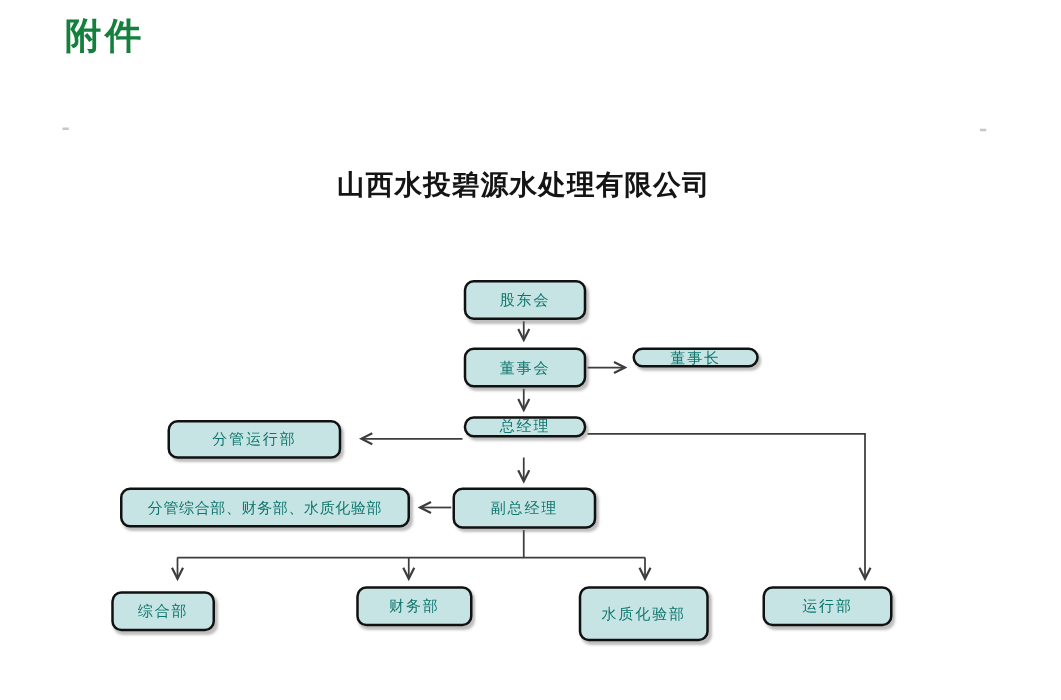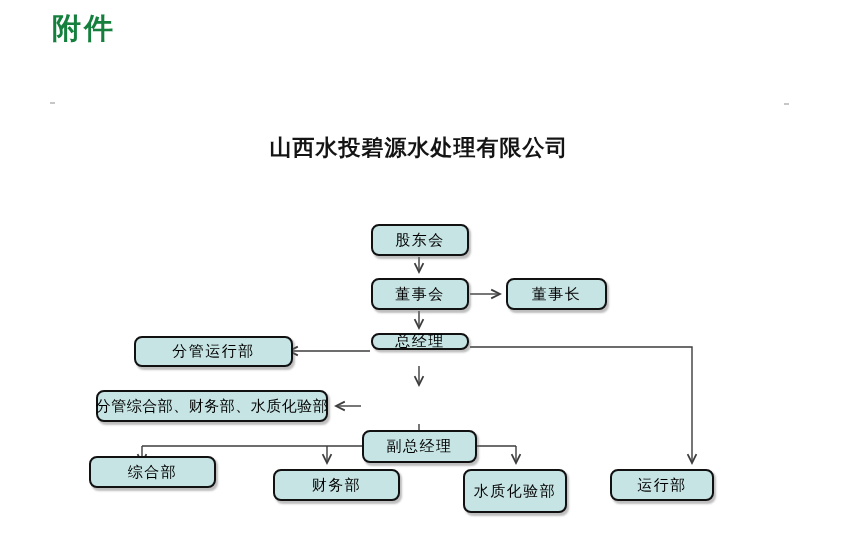--- a/index.html
+++ b/index.html
@@ -31,34 +31,34 @@
     position:absolute;left:0;top:0;width:849px;height:560px;
     pointer-events:none;
   }
   .org-box{
     position:absolute;
     box-sizing:border-box;
     background:#c7e4e4;
     border:2.2px solid #111111;
     border-radius:8px;
     display:flex;align-items:center;justify-content:center;
-    font-size:15px;color:#000000;letter-spacing:1.5px;
+    font-size:12px;color:#0f766e;letter-spacing:1.5px;
     box-shadow:2px 2.5px 2px rgba(110,110,110,.45);
     white-space:nowrap;
   }
   .org-box.wide{letter-spacing:.5px;}
   #box-shareholders      {left:371px;top:224px;width:98px;height:32px;}
   #box-board             {left:371px;top:278px;width:98px;height:32px;}
-  #box-chairman          {left:506px;top:278px;width:101px;height:32px;}
+  #box-chairman          {left:506px;top:278px;width:101px;height:16px;}
   #box-general-manager   {left:371px;top:333px;width:98px;height:17px;}
-  #box-ops-oversight     {left:134px;top:336px;width:159px;height:31px;text-align:right;}
-  #box-deputy-gm         {left:362px;top:390px;width:115px;height:33px;margin-top:40px;}
+  #box-ops-oversight     {left:134px;top:336px;width:139px;height:31px;text-align:right;}
+  #box-deputy-gm         {left:362px;top:390px;width:115px;height:33px;}
   #box-depts-oversight   {left:96px;top:390px;width:232px;height:32px;}
-  #box-general-dept      {left:89px;top:456px;width:127px;height:32px;}
-  #box-finance-dept      {left:273px;top:469px;width:127px;height:32px;}
+  #box-general-dept      {left:89px;top:473px;width:83px;height:32px;}
+  #box-finance-dept      {left:285px;top:469px;width:93px;height:32px;}
   #box-water-quality-dept{left:463px;top:469px;width:104px;height:44px;}
   #box-operations-dept   {left:610px;top:469px;width:104px;height:32px;}
 </style>
 </head>
 <body>
 
 <div id="page">
 
   <div id="attachment-label">附件</div>
 

